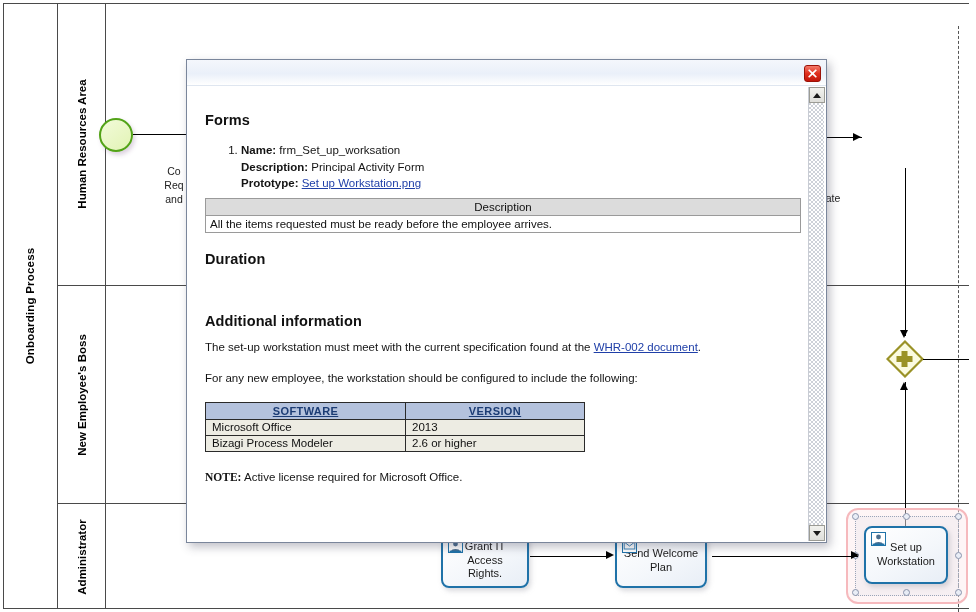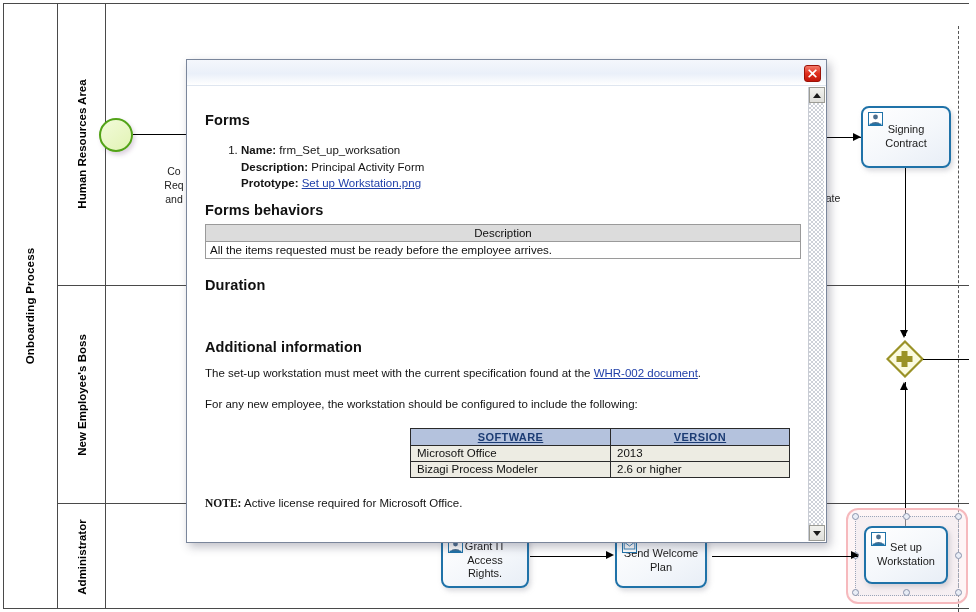--- a/index.html
+++ b/index.html
@@ -301,21 +301,21 @@
 
   .para {
     font-size: 11.5px;
     color: #141414;
     margin: 10px 0 0 0;
     line-height: 1.5;
   }
   .para.second { margin-top: 14px; }
 
   
-  .sw-wrap { display: flex; justify-content: flex-end; margin-top: 14px; }
+  .sw-wrap { display: flex; justify-content: flex-start; margin-top: 14px; }
   .sw-table {
     border-collapse: collapse;
     font-size: 11.5px;
     width: 380px;
   }
   .sw-table th {
     background: #b4c2dd;
     border: 1px solid #2a2a2a;
     color: #1c3c74;
     font-weight: bold;
@@ -378,31 +378,20 @@
     <div class="arrow-r" style="left:186px; top:130px;"></div>
 
     <div class="occluded-text" style="left:152px; top:164px; width:44px;">Co
 Req
 and</div>
     <div class="occluded-text" style="left:820px; top:191px; width:26px;">ate</div>
 
     <div class="conn h" style="left:827px; top:137px; width:35px;"></div>
     <div class="arrow-r" style="left:853px; top:133px;"></div>
 
-    <div class="task" style="left:861px; top:106px; width:90px; height:62px;">
-      <span class="task-icon">
-        <svg width="15" height="14" viewBox="0 0 15 14">
-          <rect x="0.5" y="0.5" width="14" height="13" fill="#ffffff" stroke="#1f72a8" stroke-width="1"></rect>
-          <circle cx="7.5" cy="5" r="2.4" fill="#4b6e8e"></circle>
-          <path d="M3 12.5 C3 9.2 12 9.2 12 12.5 Z" fill="#4b6e8e"></path>
-          <rect x="1.6" y="11.6" width="11.8" height="1.5" fill="#1f72a8"></rect>
-        </svg>
-      </span>
-      <span class="task-label">Signing Contract</span>
-    </div>
 
     <div class="conn v" style="left:904.5px; top:168px; height:168px;"></div>
     <div class="arrow-d" style="left:900px; top:330px;"></div>
 
     <div class="gateway">
       <svg width="38" height="38" viewBox="0 0 38 38">
         <polygon points="19,1.5 36.5,19 19,36.5 1.5,19" fill="#fbfbe0" stroke="#9a9226" stroke-width="2.2"></polygon>
         <path d="M15.5,16 h-5 v6 h5 v5 h6 v-5 h5 v-6 h-5 v-5 h-6 z" fill="#9a9226"></path>
       </svg>
     </div>
@@ -492,21 +481,20 @@
         <li>
           <span class="k">Name:</span>
           <span>frm_Set_up_worksation</span><br>
           <span class="k">Description:</span>
           <span>Principal Activity Form</span><br>
           <span class="k">Prototype:</span>
           <a class="doc-link">Set up Workstation.png</a>
         </li>
       </ol>
 
-      <h2 class="sec-head behaviors">Forms behaviors</h2>
 
       <table class="fb-table">
         <thead>
           <tr>
             <th>Description</th>
           </tr>
         </thead>
         <tbody>
           <tr>
             <td>All the items requested must be ready before the employee arrives.</td>

